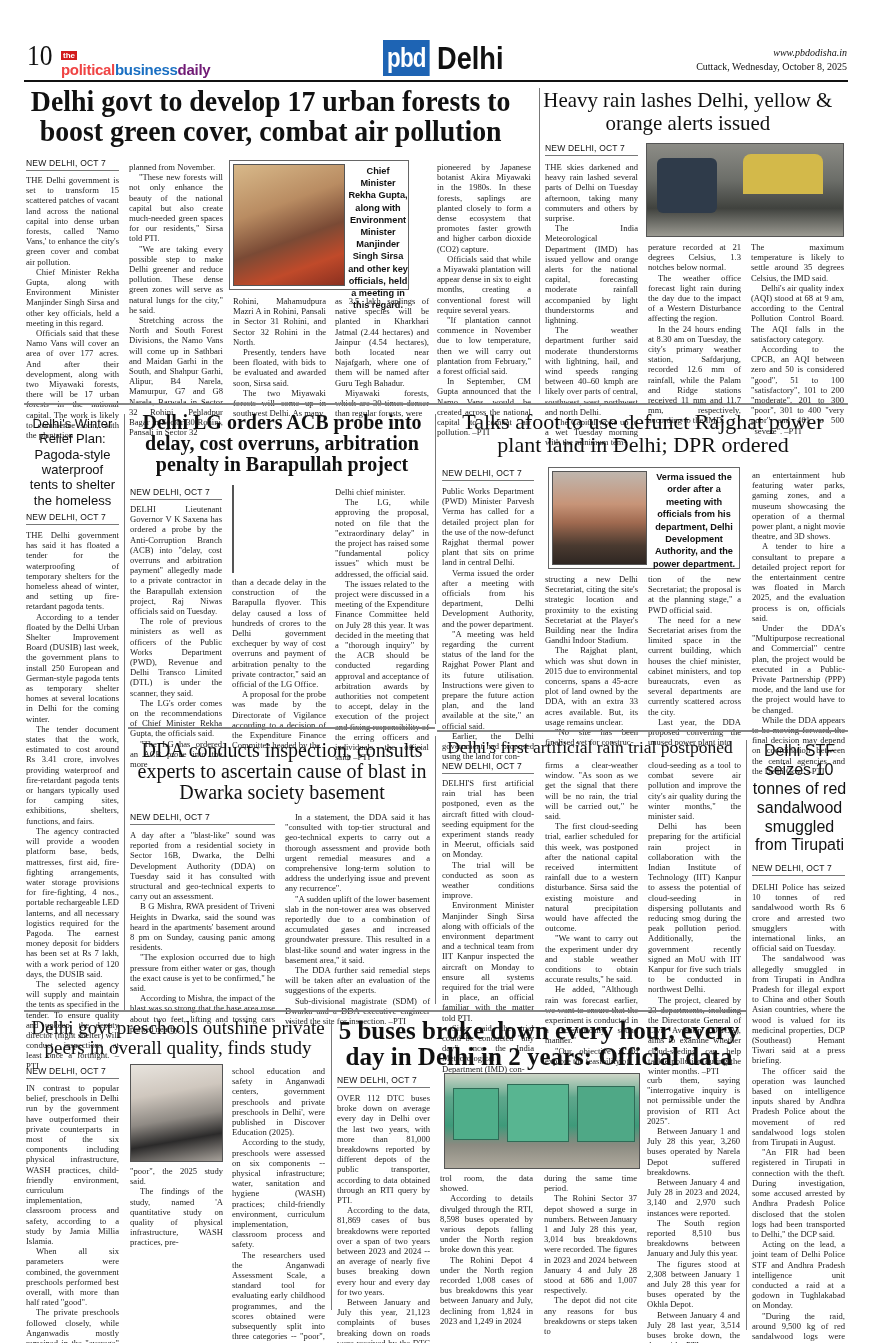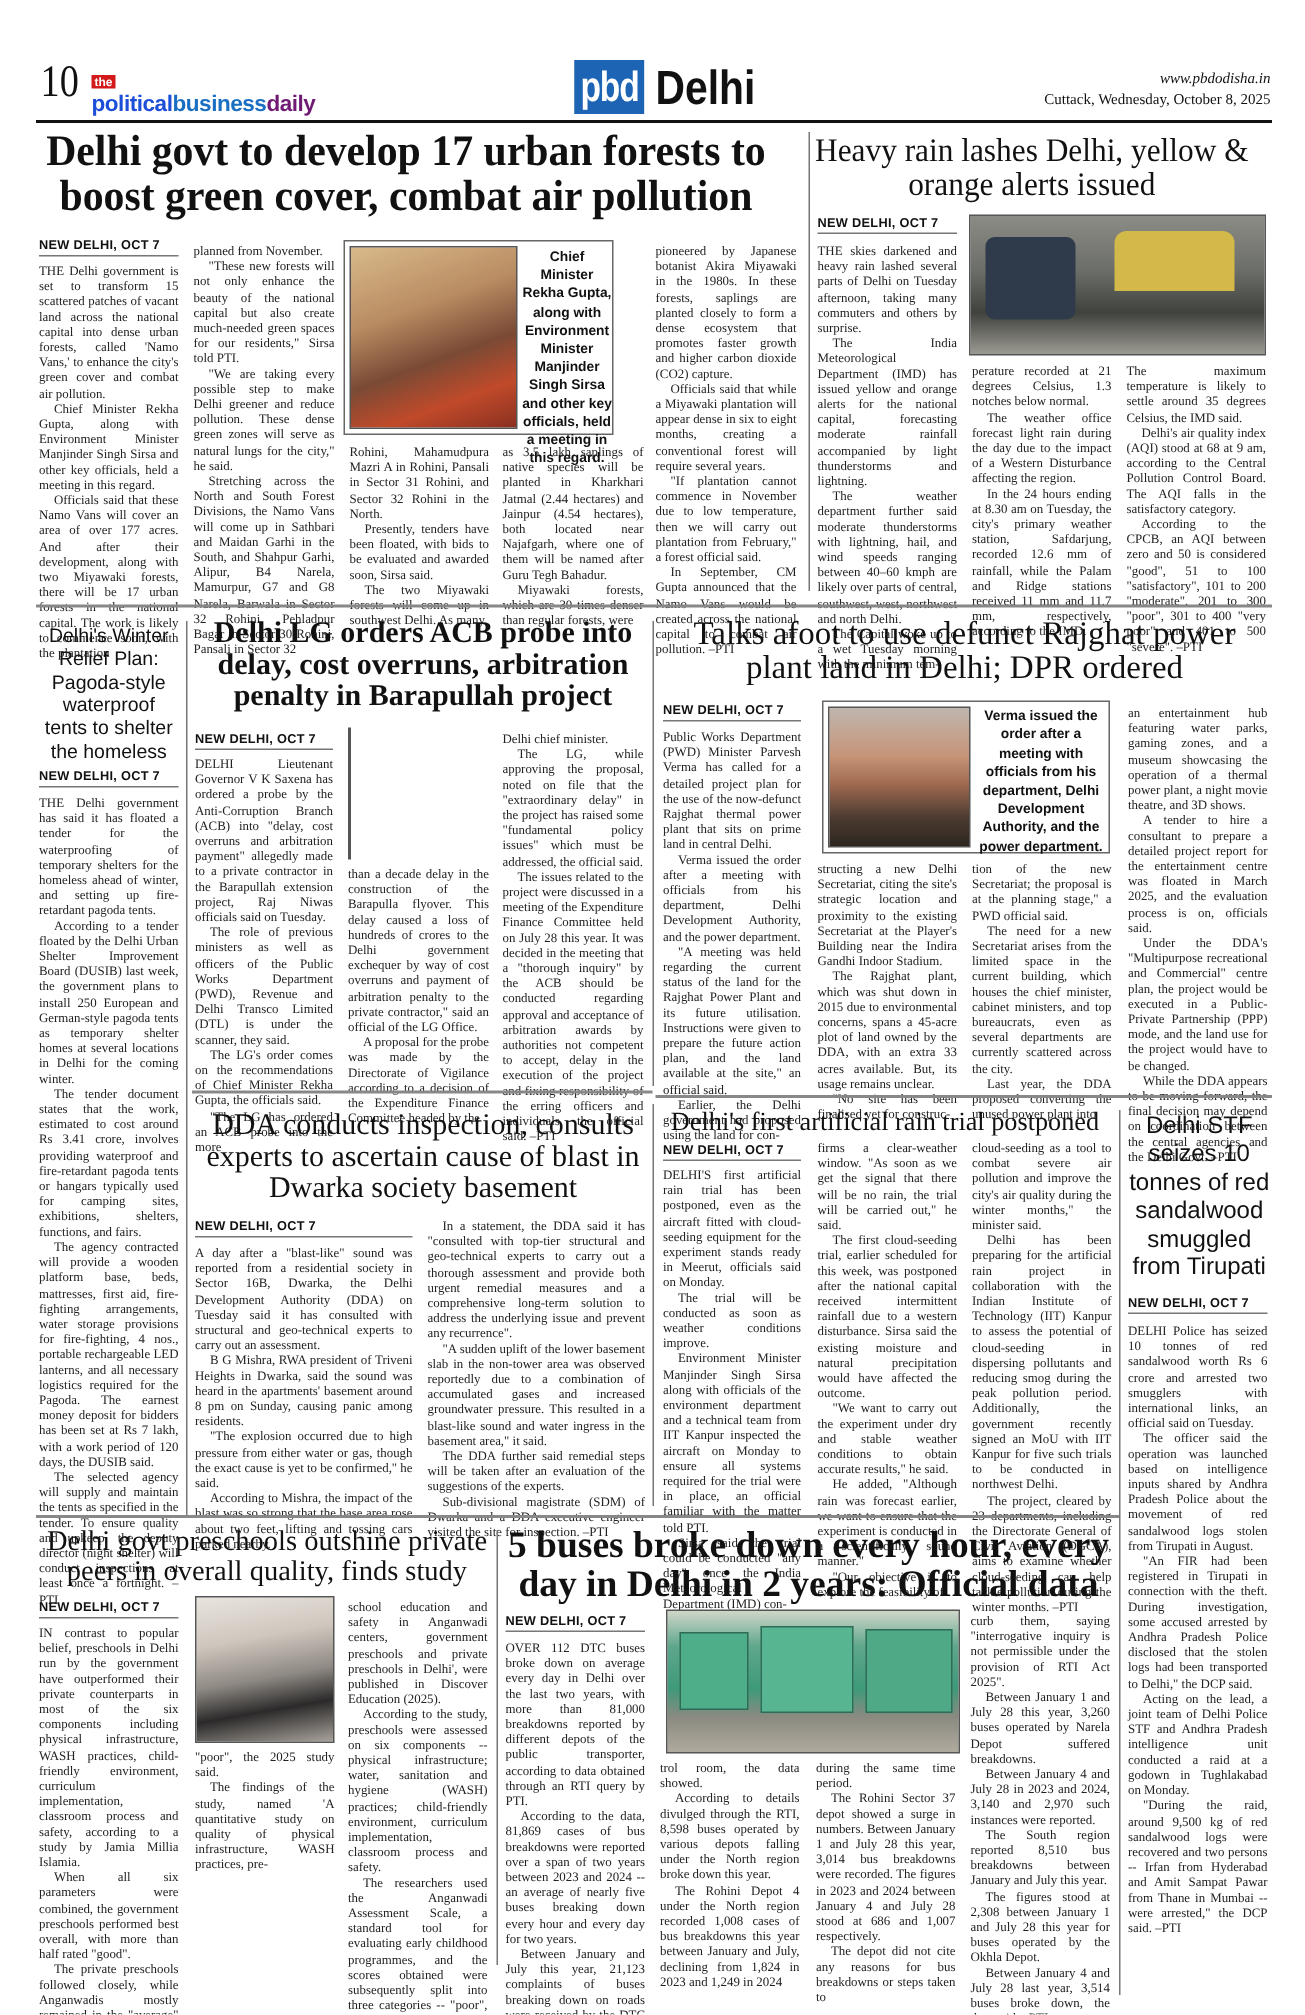--- a/index.html
+++ b/index.html
@@ -3,32 +3,32 @@
 <meta charset="utf-8">
 <style>
 *{box-sizing:border-box;margin:0;padding:0}
 body{width:870px;height:1343px;background:#fff;font-family:"Liberation Serif",serif;color:#111;position:relative;overflow:hidden}
 .abs{position:absolute}
 .masthead{left:27px;top:38px;width:820px;height:42px}
 .pageno{position:absolute;left:0;top:0;font-family:"Liberation Serif",serif;font-size:30px;line-height:34px;transform:scaleX(0.85);transform-origin:left}
 .brand{position:absolute;left:34px;top:6px}
 .brand .the{display:inline-block;background:#d21a1a;color:#fff;font-family:"Liberation Sans",sans-serif;font-weight:bold;font-size:8px;padding:0 2px;line-height:9px}
 .brand .line{font-family:"Liberation Sans",sans-serif;font-weight:bold;font-size:15px;letter-spacing:-0.3px;line-height:16px}
-.brand .p1{color:#1d4ed8}.brand .p2{color:#1a6fc2}.brand .p3{color:#701a75}
+.brand .p1{color:#ef4444}.brand .p2{color:#1a6fc2}.brand .p3{color:#701a75}
 .logo{position:absolute;left:356px;top:2px;display:flex;align-items:center}
 .logo .box{background:#1e64b4;color:#fff;font-family:"Liberation Sans",sans-serif;font-weight:bold;font-size:28px;line-height:32px;padding:0 3px;transform:scaleX(0.8);transform-origin:left;letter-spacing:-1px;border:2px solid #1e64b4}
 .logo .sec{font-family:"Liberation Sans",sans-serif;font-weight:bold;font-size:32px;line-height:34px;margin-left:-4px;transform:scaleX(0.85);transform-origin:left}
 .dateline{position:absolute;right:0;top:8px;text-align:right;font-size:10px;line-height:14px}
 .dateline .url{font-style:italic}
 .rule{position:absolute;background:#111}
 .vrule{position:absolute;background:#777;width:1px}
 .hrule{position:absolute;background:#888;height:2px}
 .h{font-family:"Liberation Serif",serif;text-align:center;color:#111;line-height:1.05}
 .hs{font-family:"Liberation Sans",sans-serif;text-align:center;line-height:1.18;color:#111}
-.dl{font-family:"Liberation Sans",sans-serif;font-weight:bold;font-size:8.5px;border-bottom:1px solid #777;padding-bottom:2px;letter-spacing:0.2px}
+.dl{font-family:"Liberation Sans",sans-serif;font-weight:normal;font-size:8.5px;border-bottom:1px solid #777;padding-bottom:2px;letter-spacing:0.2px}
 .col{font-size:8.6px;line-height:10.2px;text-align:justify;hyphens:auto;color:#222}
 .col p{text-indent:10px}
 .col p.first{text-indent:0}
 .photo{position:absolute;border:1px solid #555;overflow:hidden}
 .cap{font-family:"Liberation Sans",sans-serif;font-weight:bold;text-align:center;font-size:11px;line-height:14px}
 .capbox{position:absolute;border:1px solid #666;background:#fff}
 </style>
 </head>
 <body>
 
@@ -206,20 +206,21 @@
   <p class="first">cloud-seeding as a tool to combat severe air pollution and improve the city's air quality during the winter months," the minister said.</p>
     <p>Delhi has been preparing for the artificial rain project in collaboration with the Indian Institute of Technology (IIT) Kanpur to assess the potential of cloud-seeding in dispersing pollutants and reducing smog during the peak pollution period. Additionally, the government recently signed an MoU with IIT Kanpur for five such trials to be conducted in northwest Delhi.</p>
     <p>The project, cleared by 23 departments, including the Directorate General of Civil Aviation (DGCA), aims to examine whether cloud-seeding can help tackle pollution during the winter months. –PTI</p>
 </div>
 <div class="vrule" style="left:746px;top:740px;height:590px"></div>
 
 <div class="abs hs" style="left:752px;top:742px;width:95px;font-size:16px">Delhi STF seizes 10 tonnes of red sandalwood smuggled from Tirupati</div>
 <div class="abs dl" style="left:752px;top:863px;width:93px">NEW DELHI, OCT 7</div>
 <div class="abs col" style="left:752px;top:882px;width:93px">
   <p class="first">DELHI Police has seized 10 tonnes of red sandalwood worth Rs 6 crore and arrested two smugglers with international links, an official said on Tuesday.</p>
+    <p>The sandalwood was allegedly smuggled in from Tirupati in Andhra Pradesh for illegal export to China and other South Asian countries, where the wood is valued for its medicinal properties, DCP (Southeast) Hemant Tiwari said at a press briefing.</p>
     <p>The officer said the operation was launched based on intelligence inputs shared by Andhra Pradesh Police about the movement of red sandalwood logs stolen from Tirupati in August.</p>
     <p>"An FIR had been registered in Tirupati in connection with the theft. During investigation, some accused arrested by Andhra Pradesh Police disclosed that the stolen logs had been transported to Delhi," the DCP said.</p>
     <p>Acting on the lead, a joint team of Delhi Police STF and Andhra Pradesh intelligence unit conducted a raid at a godown in Tughlakabad on Monday.</p>
     <p>"During the raid, around 9,500 kg of red sandalwood logs were recovered and two persons -- Irfan from Hyderabad and Amit Sampat Pawar from Thane in Mumbai -- were arrested," the DCP said. –PTI</p>
 </div>
 
 <div class="hrule" style="left:24px;top:1010px;width:722px"></div>
 
 <div class="abs h" style="left:22px;top:1018px;width:312px;font-size:19px;font-weight:normal">Delhi govt preschools outshine private peers in overall quality, finds study</div>
 <div class="abs dl" style="left:26px;top:1066px;width:93px">NEW DELHI, OCT 7</div>

